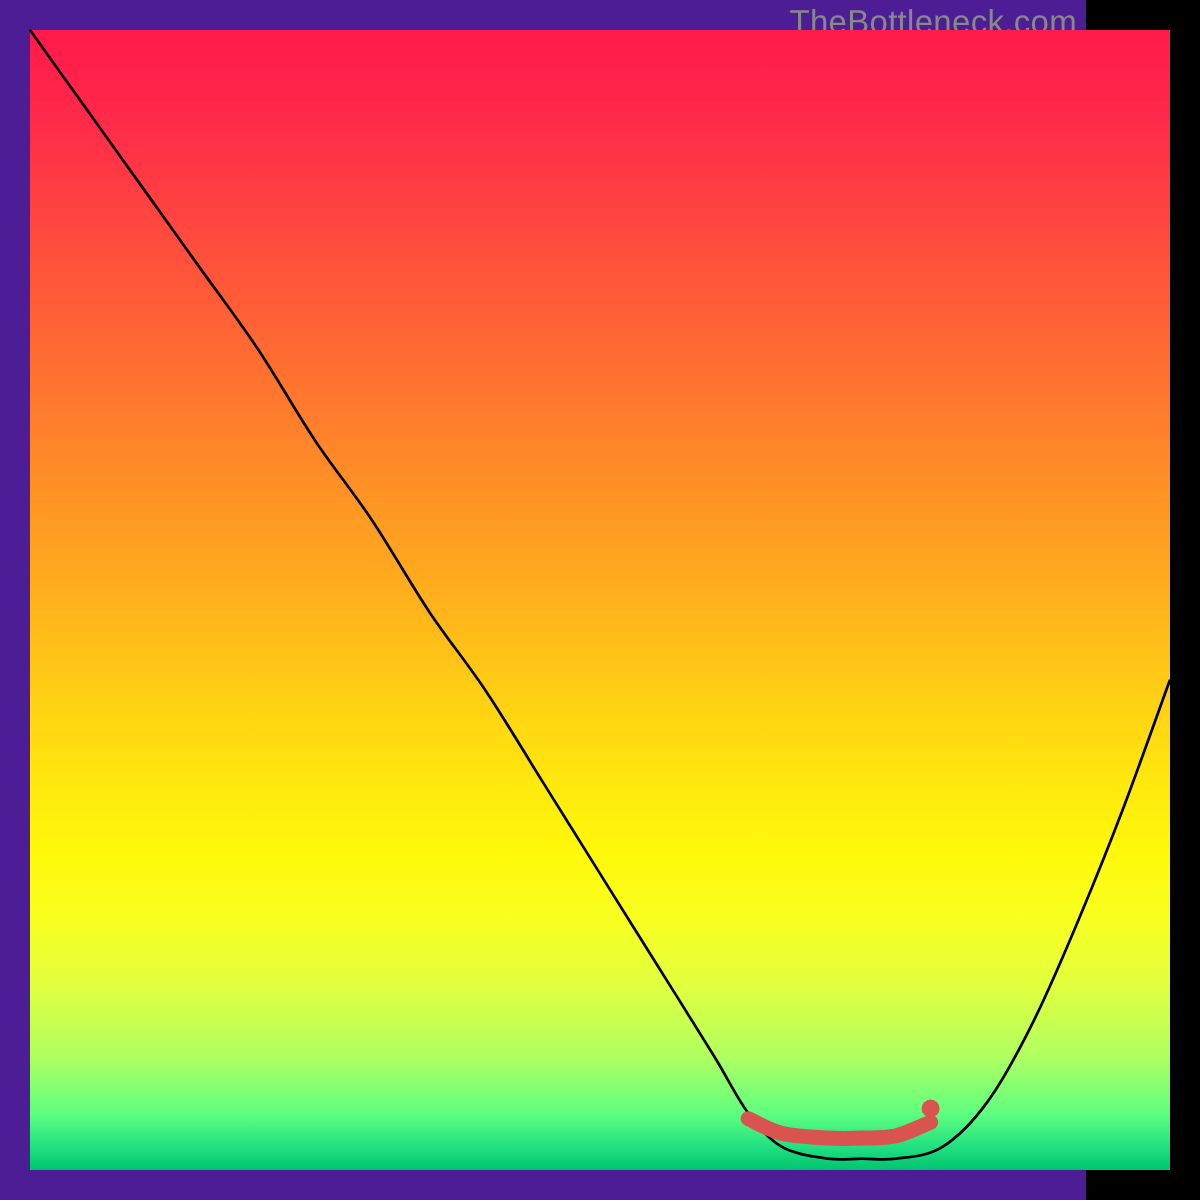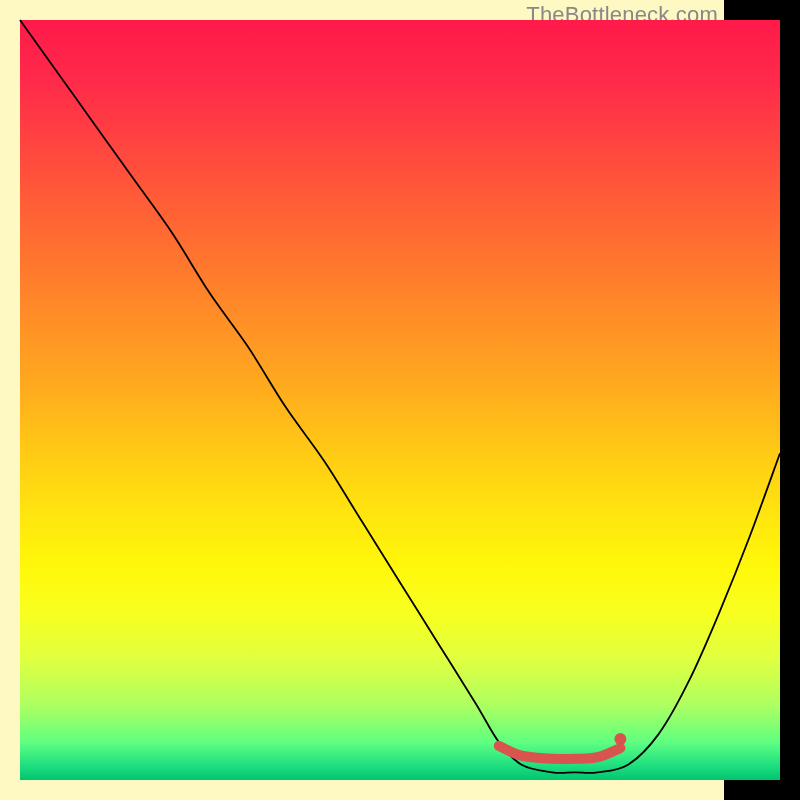--- a/index.html
+++ b/index.html
@@ -1,21 +1,21 @@
 <!DOCTYPE html>
 <html><head>
 <meta charset="utf-8">
 <style>
   * { margin: 0; padding: 0; box-sizing: border-box; }
   html, body { width: 800px; height: 800px; overflow: hidden; background: #000; }
   .chart-container {
     position: relative;
     width: 724px;
     height: 800px;
-    background: #fef9c3;
+    background: #4c1d95;
   }
   .plot-area {
     position: absolute;
     left: 20px;
     top: 20px;
     width: 760px;
     height: 760px;
     background: linear-gradient(to bottom,
       #ff1a4a 0%,
       #ff2a4a 8%,

